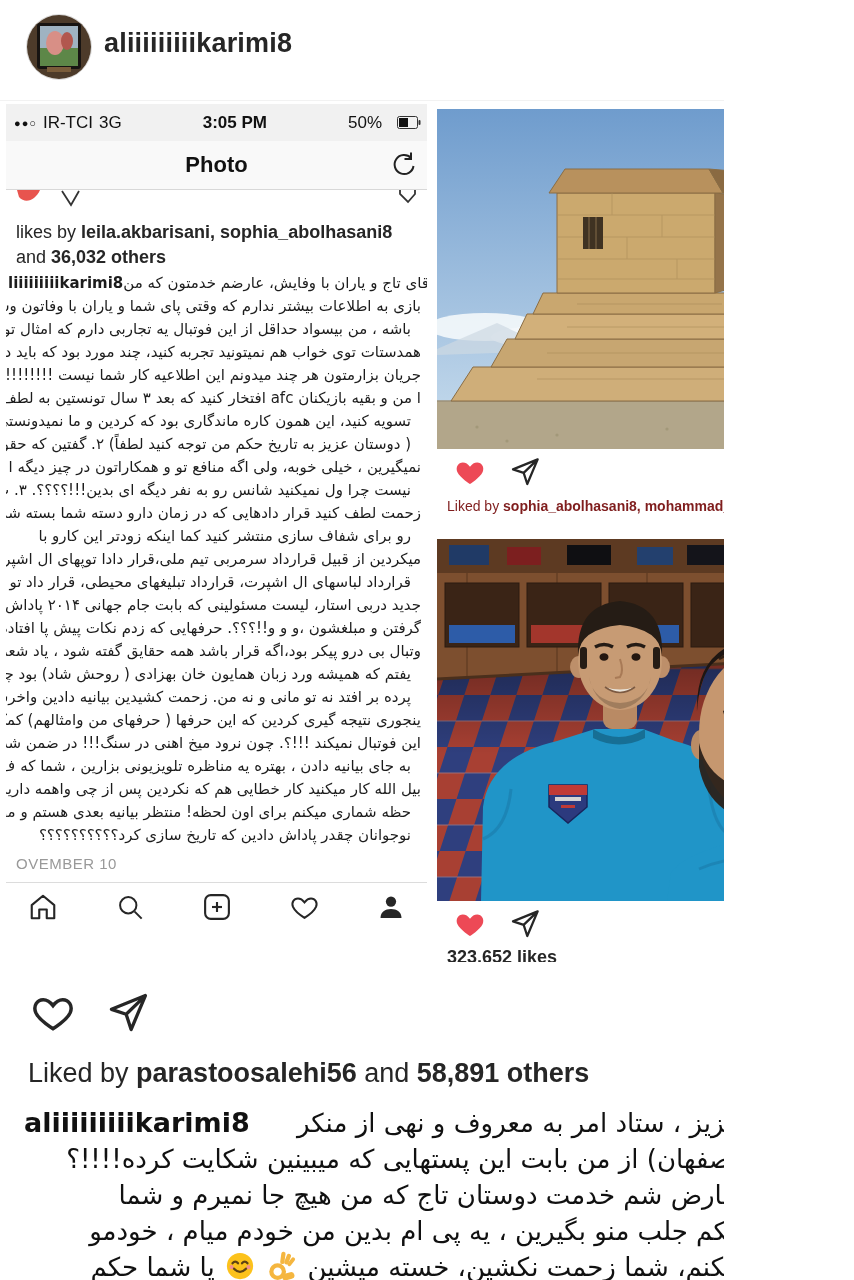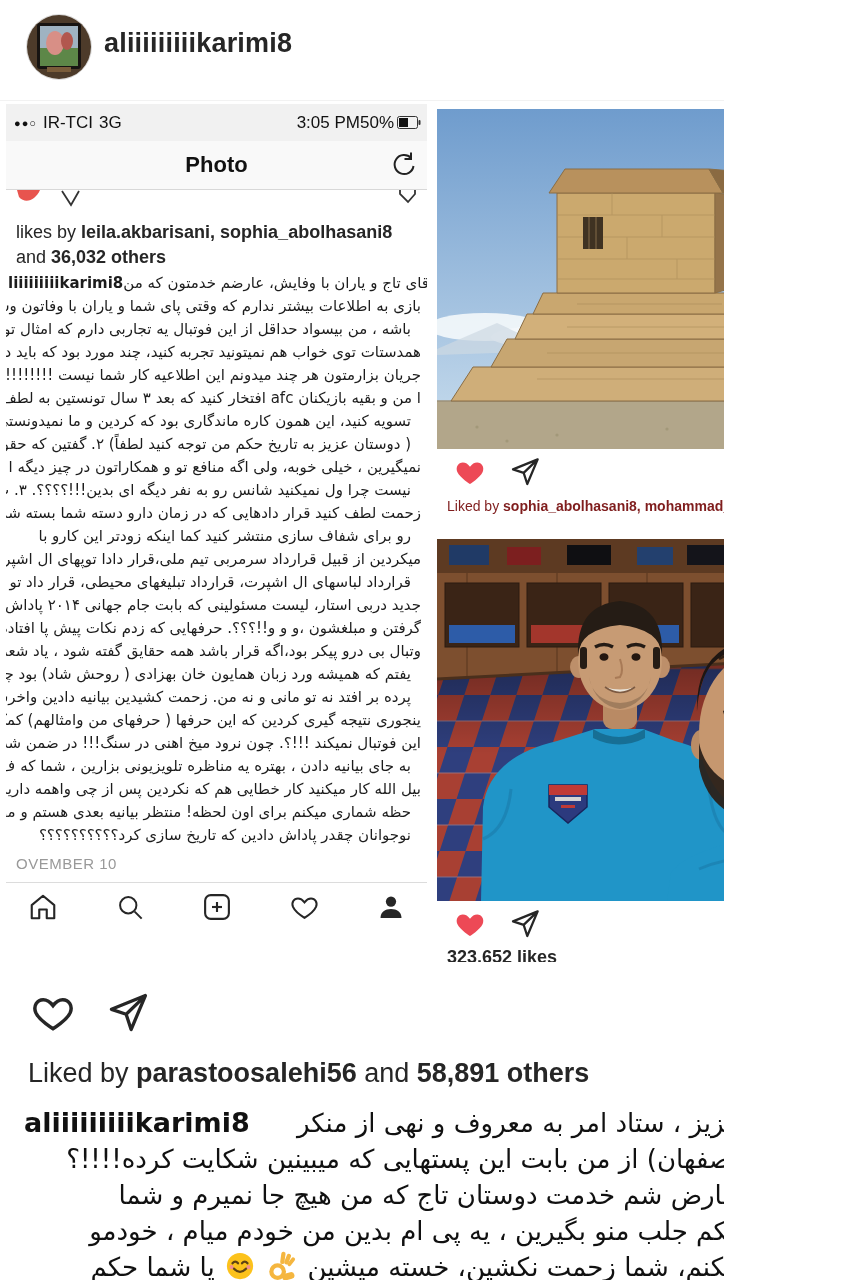--- a/index.html
+++ b/index.html
@@ -15,22 +15,22 @@
   .hdr-more{position:absolute;right:26px;top:24px;font-size:26px;letter-spacing:4px;color:#262626;}
 
   
   .media{position:absolute;top:100px;left:0;width:854px;height:875px;background:#fff;border-top:1px solid #f2f2f2;}
 
   
   .phone-shot{position:absolute;left:6px;top:3px;width:421px;background:#fff;}
   .status-bar{height:37px;background:#f1f1f1;display:flex;align-items:center;font-size:17px;color:#111;}
   .sb-left{display:flex;align-items:center;gap:6px;margin-left:8px;}
   .sb-dots{font-size:11px;letter-spacing:1px;color:#111;}
-  .sb-time{flex:1;text-align:right;font-weight:400;}
-  .sb-right{display:flex;align-items:center;gap:3px;margin-right:6px;}
+  .sb-time{flex:1;text-align:center;font-weight:700;}
+  .sb-right{display:flex;align-items:center;gap:15px;margin-right:6px;}
   .nav-bar{position:relative;height:48px;background:#f9f9f9;border-bottom:1px solid #d8d8d8;
            display:flex;align-items:center;justify-content:center;}
   .nav-title{font-size:22px;font-weight:600;color:#111;}
   .nav-refresh{position:absolute;right:10px;top:10px;}
 
   .partial-row{position:relative;height:24px;}
   .pr-heart{position:absolute;left:10px;top:0;}
   .pr-share{position:absolute;left:54px;top:0;}
   .pr-book{position:absolute;right:10px;top:0;}
 

